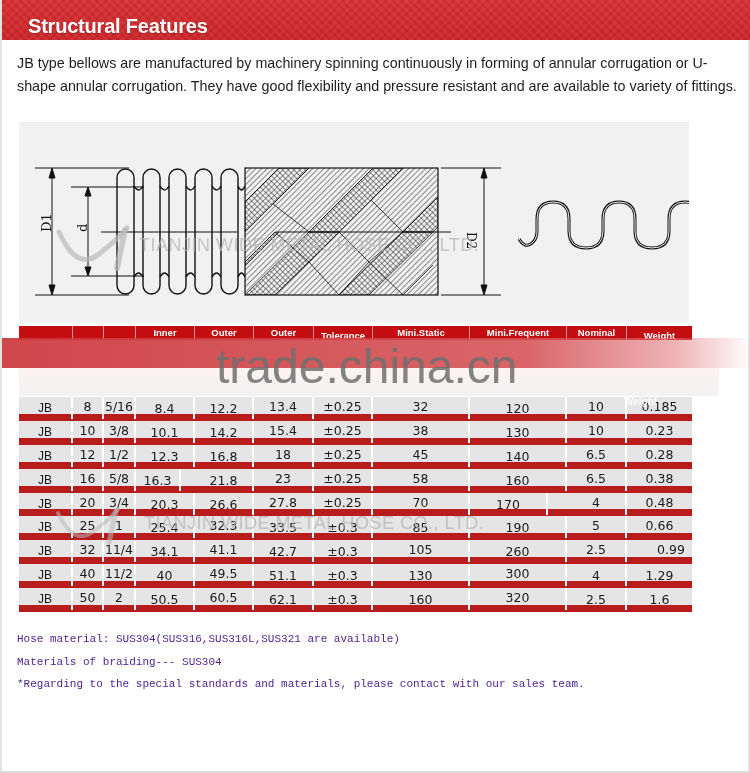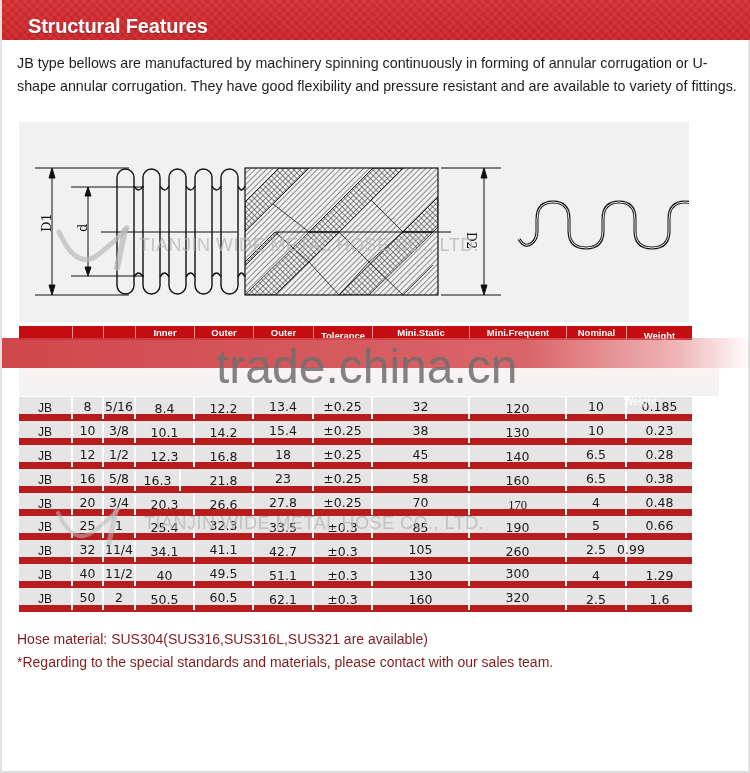--- a/index.html
+++ b/index.html
@@ -84,21 +84,21 @@
       position: absolute; top: 0; height: 22px;
       font-size: 12.5px; text-align: center; line-height: 24px; color: #1a1a1a;
       border-right: 2px solid #ffffff;
       font-family: "DejaVu Sans", sans-serif;
     }
     .td.model { font-family: "Liberation Sans", sans-serif; font-size: 12px; line-height: 22px; }
     .td.up { line-height: 20px; }
 
     .notes {
       position: absolute; left: 15px; top: 628px; width: 720px;
-      font-size: 14px; line-height: 22.5px; color: #7f1d1d;
+      font-size: 11px; line-height: 22.5px; color: #4c1d95; font-family: Liberation Mono, monospace;
     }
   </style>
 </head>
 <body>
 
 <div class="frame">
 
   <div class="title-bar">
     <h1>Structural Features</h1>
   </div>
@@ -266,21 +266,21 @@
     </div>
     <div class="tr">
       <div class="td model" style="left:0;width:54px;">JB</div>
       <div class="td up" style="left:54px;width:31px;">20</div>
       <div class="td up" style="left:85px;width:32px;">3/4</div>
       <div class="td" style="left:117px;width:59px;">20.3</div>
       <div class="td" style="left:176px;width:59px;">26.6</div>
       <div class="td up" style="left:235px;width:60px;">27.8</div>
       <div class="td up" style="left:295px;width:59px;">±0.25</div>
       <div class="td up" style="left:354px;width:97px;">70</div>
-      <div class="td" style="left:451px;width:97px;font-family:Liberation Serif, serif;">170</div>
+      <div class="td" style="left:451px;width:78px;">170</div>
       <div class="td up" style="left:548px;width:60px;">4</div>
       <div class="td up" style="left:608px;width:65px;border-right:none;">0.48</div>
     </div>
     <div class="tr">
       <div class="td model" style="left:0;width:54px;">JB</div>
       <div class="td up" style="left:54px;width:31px;">25</div>
       <div class="td up" style="left:85px;width:32px;">1</div>
       <div class="td" style="left:117px;width:59px;">25.4</div>
       <div class="td up" style="left:176px;width:59px;">32.3</div>
       <div class="td" style="left:235px;width:60px;">33.5</div>
@@ -294,21 +294,21 @@
       <div class="td model" style="left:0;width:54px;">JB</div>
       <div class="td up" style="left:54px;width:31px;">32</div>
       <div class="td up" style="left:85px;width:32px;">11/4</div>
       <div class="td" style="left:117px;width:59px;">34.1</div>
       <div class="td up" style="left:176px;width:59px;">41.1</div>
       <div class="td" style="left:235px;width:60px;">42.7</div>
       <div class="td" style="left:295px;width:59px;">±0.3</div>
       <div class="td up" style="left:354px;width:97px;">105</div>
       <div class="td" style="left:451px;width:97px;">260</div>
       <div class="td up" style="left:548px;width:60px;">2.5</div>
-      <div class="td up" style="left:588px;width:48px;border-right:none;text-align:center;">0.99</div>
+      <div class="td up" style="left:628px;width:48px;border-right:none;text-align:center;">0.99</div>
     </div>
     <div class="tr">
       <div class="td model" style="left:0;width:54px;">JB</div>
       <div class="td up" style="left:54px;width:31px;">40</div>
       <div class="td up" style="left:85px;width:32px;">11/2</div>
       <div class="td" style="left:117px;width:59px;">40</div>
       <div class="td up" style="left:176px;width:59px;">49.5</div>
       <div class="td" style="left:235px;width:60px;">51.1</div>
       <div class="td" style="left:295px;width:59px;">±0.3</div>
       <div class="td" style="left:354px;width:97px;">130</div>
@@ -334,15 +334,16 @@
   <div style="position:absolute;left:622px;top:396px;font-size:10px;color:rgba(255,255,255,0.85);font-weight:bold;">Weight</div>
 
   <svg style="position:absolute;left:52px;top:505px;" width="80" height="40" viewBox="0 0 80 40">
     <path d="M4,8 q16,34 36,18 q16,-12 24,-22" fill="none" stroke="rgba(185,185,185,0.55)" stroke-width="4" stroke-linecap="round"></path>
     <path d="M62,6 l-7,32" stroke="rgba(185,185,185,0.55)" stroke-width="5" stroke-linecap="round"></path>
   </svg>
   <div class="wm-company" style="left:142px; top:513px;">TIANJIN WIDE METAL HOSE CO., LTD.</div>
 
   <div class="notes">
     <div>Hose material: SUS304(SUS316,SUS316L,SUS321 are available)</div>
+    <div>Materials of braiding--- SUS304</div>
     <div>*Regarding to the special standards and materials, please contact with our sales team.</div>
   </div>
 </div>
 
 </body></html>

